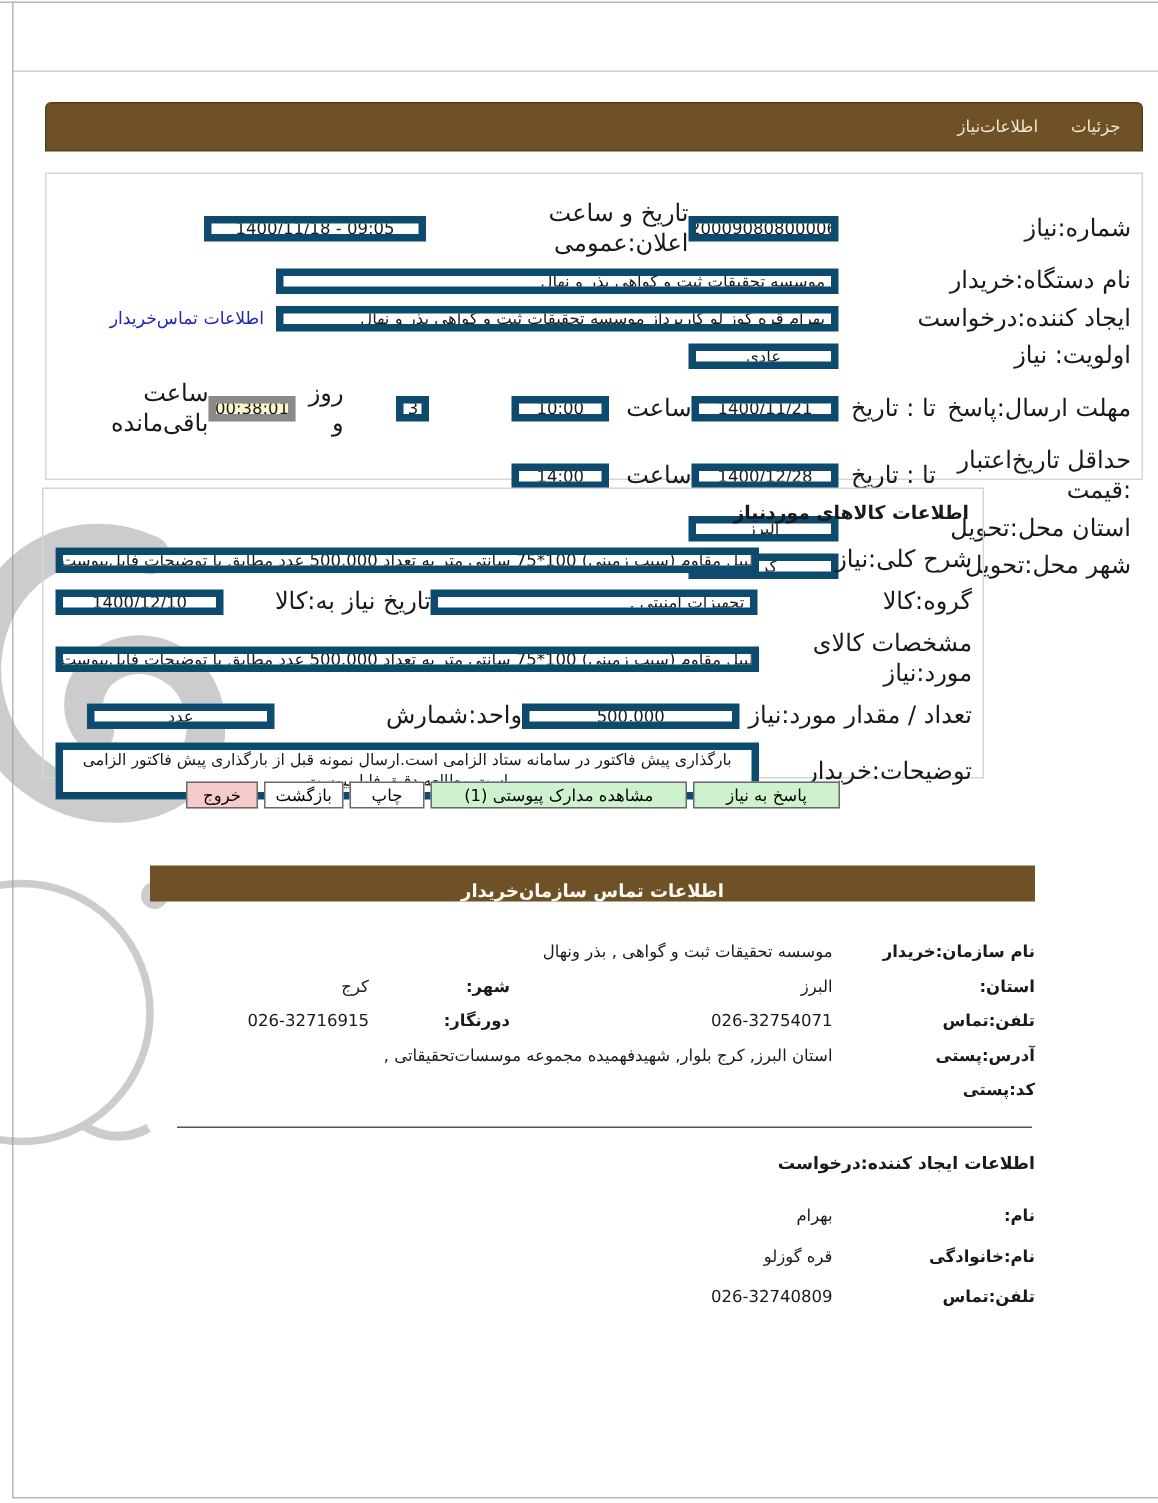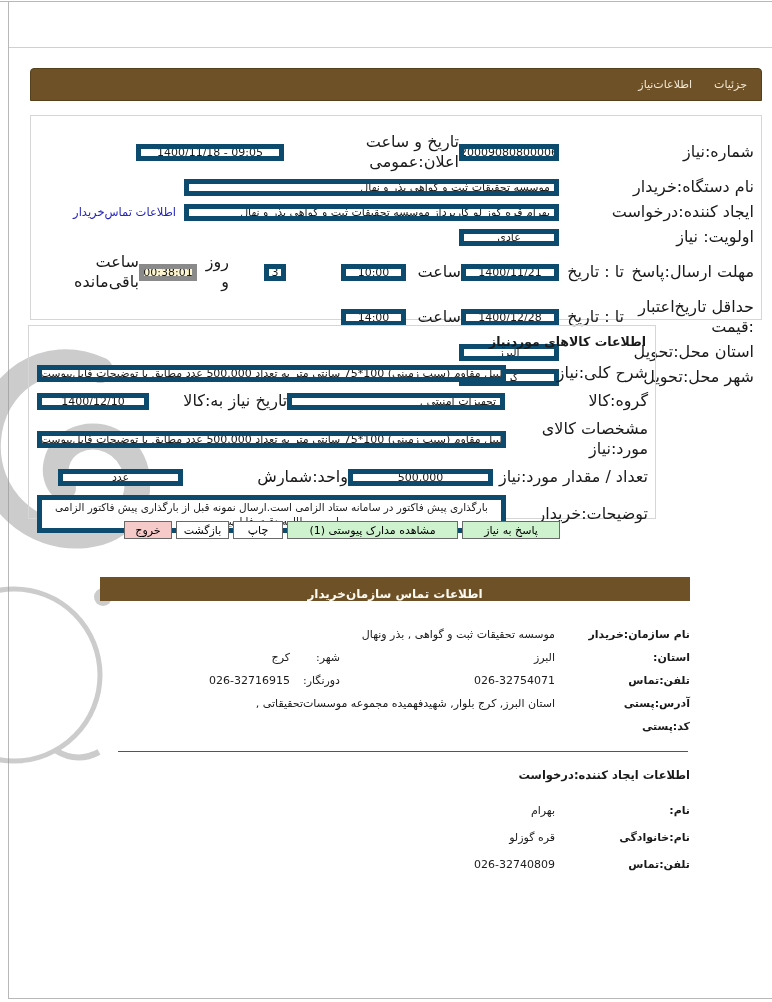--- a/index.html
+++ b/index.html
@@ -73,21 +73,21 @@
   .btn.pink{ background:var(--button-pink); }
 
   
   .cbar{ position:absolute; left:100px; top:577px; width:590px; height:24px;
          background:var(--header); color:#fdfaf2; font-weight:bold; font-size:12px;
          display:flex; align-items:flex-end; justify-content:center; }
   .cbody{ position:absolute; left:100px; top:628px; width:590px; font-size:11px; }
   .crow{ display:flex; align-items:flex-start; margin-bottom:10px; }
   .crow.sp{ margin-bottom:14px; }
   .clabel{ width:135px; font-weight:bold; }
-  .clabel2{ width:50px; font-weight:normal; }
+  .clabel2{ width:50px; font-weight:bold;margin-left:44px; }
   .cval{ flex:1; }
   .cval.w215{ flex:none; width:215px; }
   .ltrnum{ direction:ltr; text-align:right; }
   .sep{ border-top:1px solid #555; margin:18px 2px 16px 18px; }
   .ctitle2{ font-weight:bold; font-size:11.5px; margin-bottom:22px; }
 </style>
 </head>
 <body>
 
 <div class="line-top"></div>

